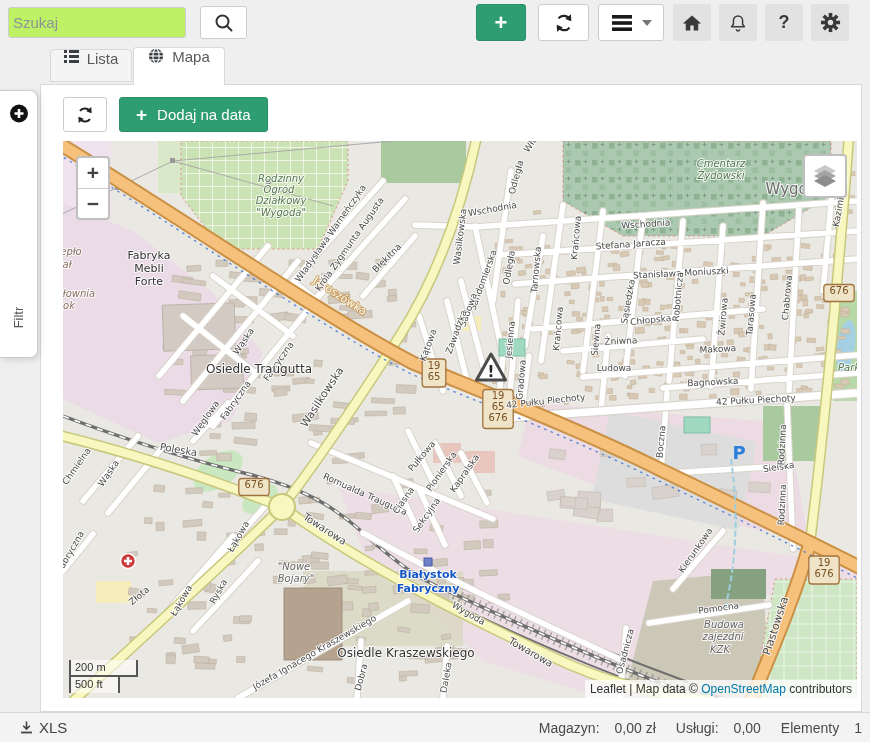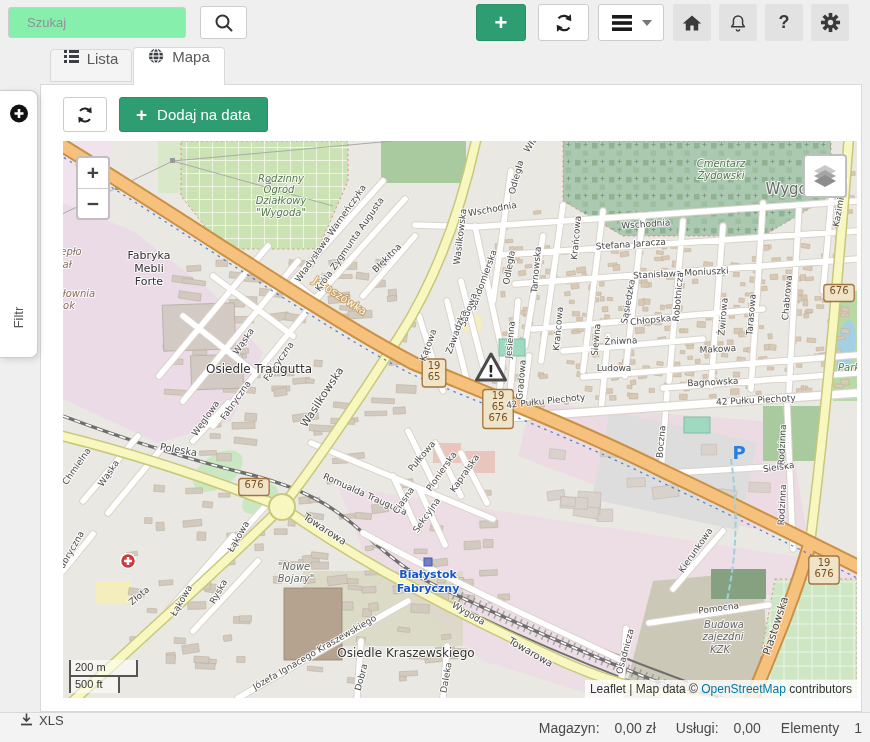--- a/index.html
+++ b/index.html
@@ -2,21 +2,21 @@
 <html><head>
 <meta charset="utf-8">
 <style>
   html,body{margin:0;padding:0}
   body{width:870px;height:742px;position:relative;overflow:hidden;
        font-family:"Liberation Sans",sans-serif;background:#efefef}
   button{font-family:"Liberation Sans",sans-serif;cursor:pointer}
 
   
   .search{position:absolute;left:8px;top:7px;width:178px;height:31px;box-sizing:border-box;
-          border:1px solid #ccc;border-radius:3px;padding:0 18px;font-size:13px;color:#555;background:#86efac;outline:none}
+          border:1px solid #ccc;border-radius:3px;padding:0 4px;font-size:15px;color:#555;background:#bef264;outline:none}
   .search::placeholder{color:#8d9299}
   .btn{position:absolute;box-sizing:border-box;border:1px solid #ccc;border-radius:3px;background:#fff;
        display:flex;align-items:center;justify-content:center}
   .btn.green{background:#2f9d72;border-color:#2a8e67;color:#fff}
   #search-btn{left:200px;top:6px;width:47px;height:33px}
   #add-btn{left:476px;top:4px;width:50px;height:37px;font-size:22px;font-weight:bold;color:#fff}
   #refresh-btn{left:538px;top:4px;width:51px;height:37px}
   #menu-btn{left:598px;top:4px;width:66px;height:37px;gap:9px}
   .tile{position:absolute;top:4px;width:38px;height:37px;border:none;background:#e2e2e2;border-radius:2px;
         display:flex;align-items:center;justify-content:center;color:#3a3a3a}
@@ -65,22 +65,22 @@
   .lf-scale .bar{background:rgba(255,255,255,.55);padding:1px 4px;box-sizing:border-box;white-space:nowrap}
   .bar-m{border:2px solid #555;border-top:none;width:69px}
   .bar-ft{border:2px solid #555;border-bottom:none;margin-top:-2px;width:51px}
   .lf-attrib{position:absolute;right:0;bottom:0;background:rgba(255,255,255,.78);padding:2px 5px;
              font-size:12px;color:#333;white-space:nowrap}
   .lf-attrib a{color:#0078A8;text-decoration:none}
 
   
   .footer{position:absolute;left:0;top:712px;width:870px;height:30px;background:#f3f3f3;
           border-top:1px solid #d9d9d9;box-sizing:border-box;z-index:3}
-  .footer .left{position:absolute;left:20px;top:0;height:100%;display:flex;align-items:flex-start;gap:6px;
-                font-size:13px;color:#444}
+  .footer .left{position:absolute;left:20px;top:0;height:100%;display:flex;align-items:center;gap:6px;
+                font-size:15px;color:#444}
   .footer .right{position:absolute;right:8px;top:0;height:100%;display:flex;align-items:center;gap:20px;
                  font-size:14px;color:#4a4a4a}
   .stat{display:flex;gap:15px;align-items:center}
 </style>
 </head>
 <body>
 
 <input class="search" placeholder="Szukaj" style="">
 <button class="btn" id="search-btn">
   <svg width="22" height="22" viewBox="0 0 22 22">

